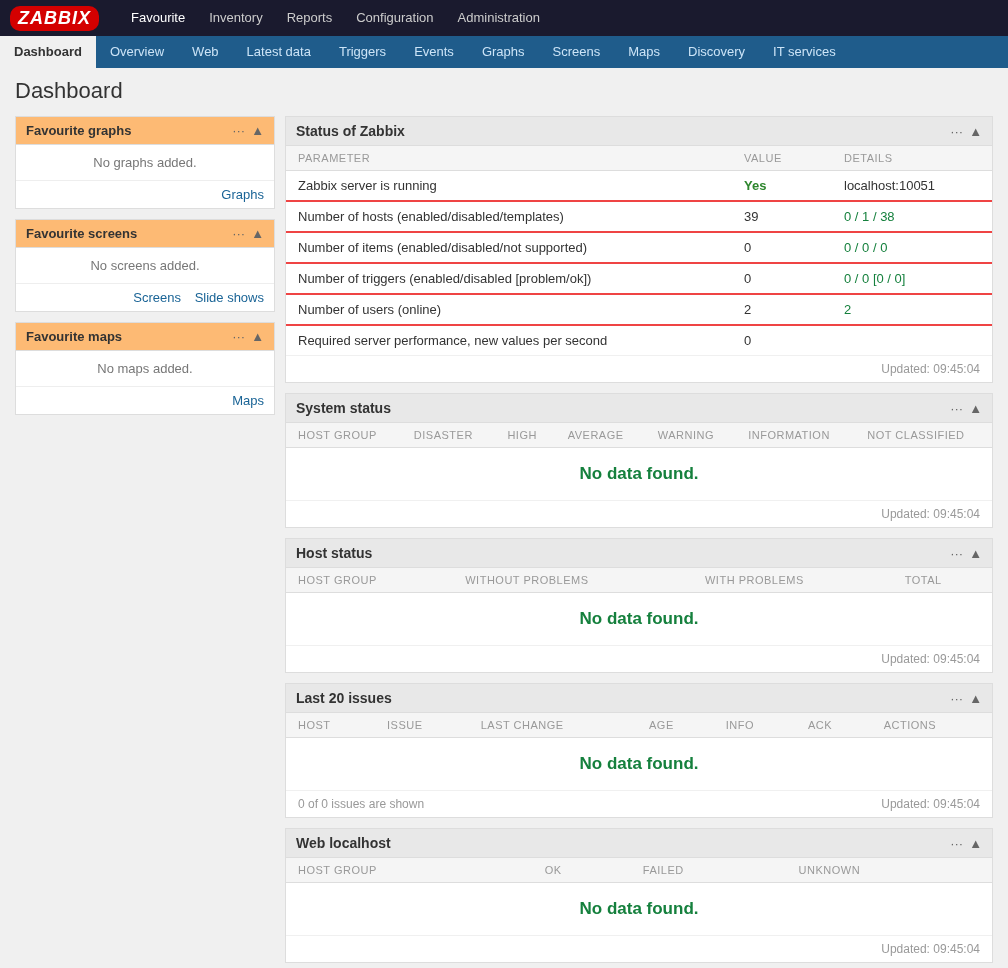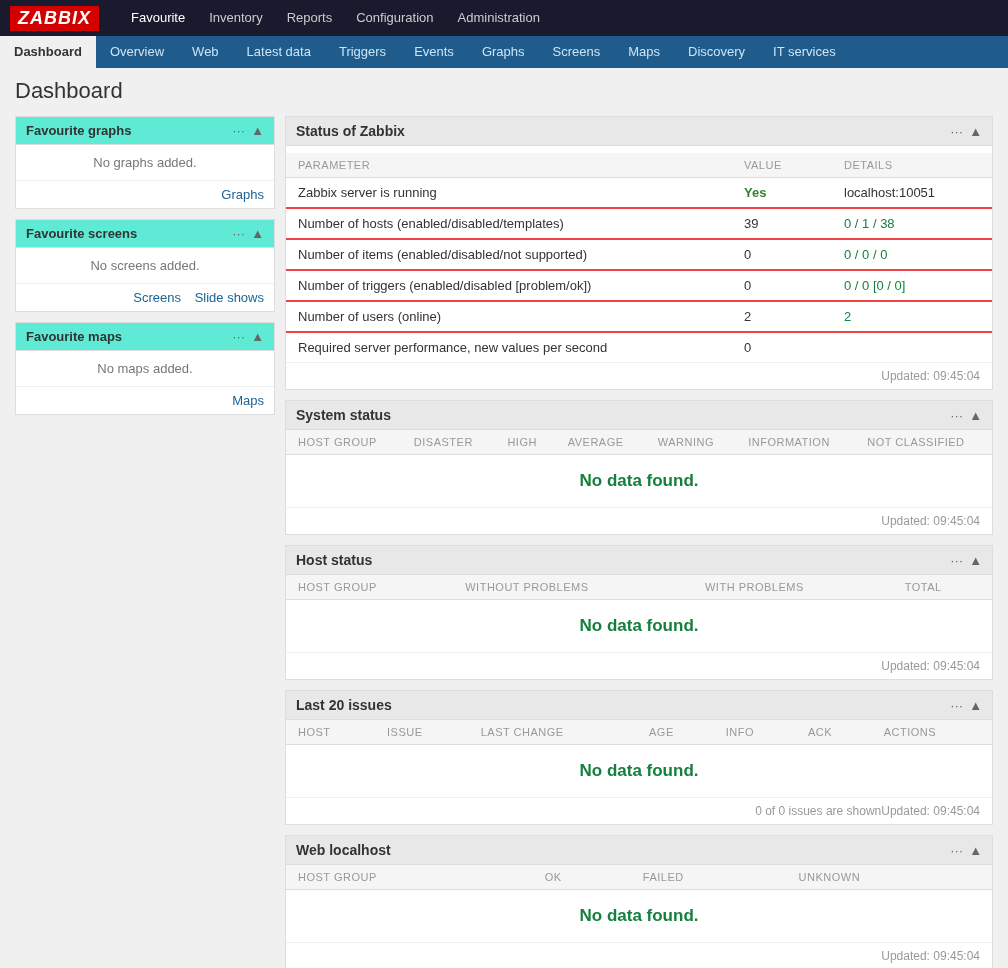--- a/index.html
+++ b/index.html
@@ -15,20 +15,21 @@
     }
     #logo {
       background: #d40000;
       color: #fff;
       font-weight: bold;
       font-size: 18px;
       padding: 2px 8px;
       margin-right: 20px;
       font-style: italic;
       letter-spacing: 1px;
+      border-radius: 10px;
     }
     .top-nav-item {
       color: #ccc;
       padding: 0 12px;
       height: 36px;
       line-height: 36px;
       cursor: pointer;
       font-size: 13px;
     }
     .top-nav-item.active { color: #fff; }
@@ -81,21 +82,21 @@
       display: flex;
       flex-direction: column;
       gap: 10px;
     }
 
     .widget {
       background: #fff;
       border: 1px solid #ddd;
     }
     .widget-header {
-      background: #5eead4;
+      background: #fdba74;
       border-bottom: 1px solid #ddd;
       padding: 6px 10px;
       display: flex;
       justify-content: space-between;
       align-items: center;
     }
     .widget-title {
       font-weight: bold;
       font-size: 13px;
       color: #333;
@@ -155,21 +156,20 @@
       color: #333;
     }
     .info-widget-body {
       padding: 0;
     }
 
     table.status-table {
       width: 100%;
       border-collapse: collapse;
       font-size: 13px;
-      margin-top: 7px;
     }
     table.status-table th {
       background: #f5f5f5;
       color: #999;
       font-weight: normal;
       font-size: 11px;
       text-transform: uppercase;
       padding: 6px 12px;
       text-align: left;
       border-bottom: 1px solid #ddd;
@@ -232,21 +232,21 @@
       font-size: 11px;
       text-transform: uppercase;
       padding: 6px 12px;
       text-align: left;
       border-bottom: 1px solid #ddd;
       letter-spacing: 0.5px;
     }
 
     .issues-footer {
       display: flex;
-      justify-content: flex-end;
+      justify-content: space-between;
       padding: 6px 12px;
       color: #999;
       font-size: 12px;
       border-top: 1px solid #f0f0f0;
     }
   </style>
 </head>
 <body>
 
 <div id="top-nav">

